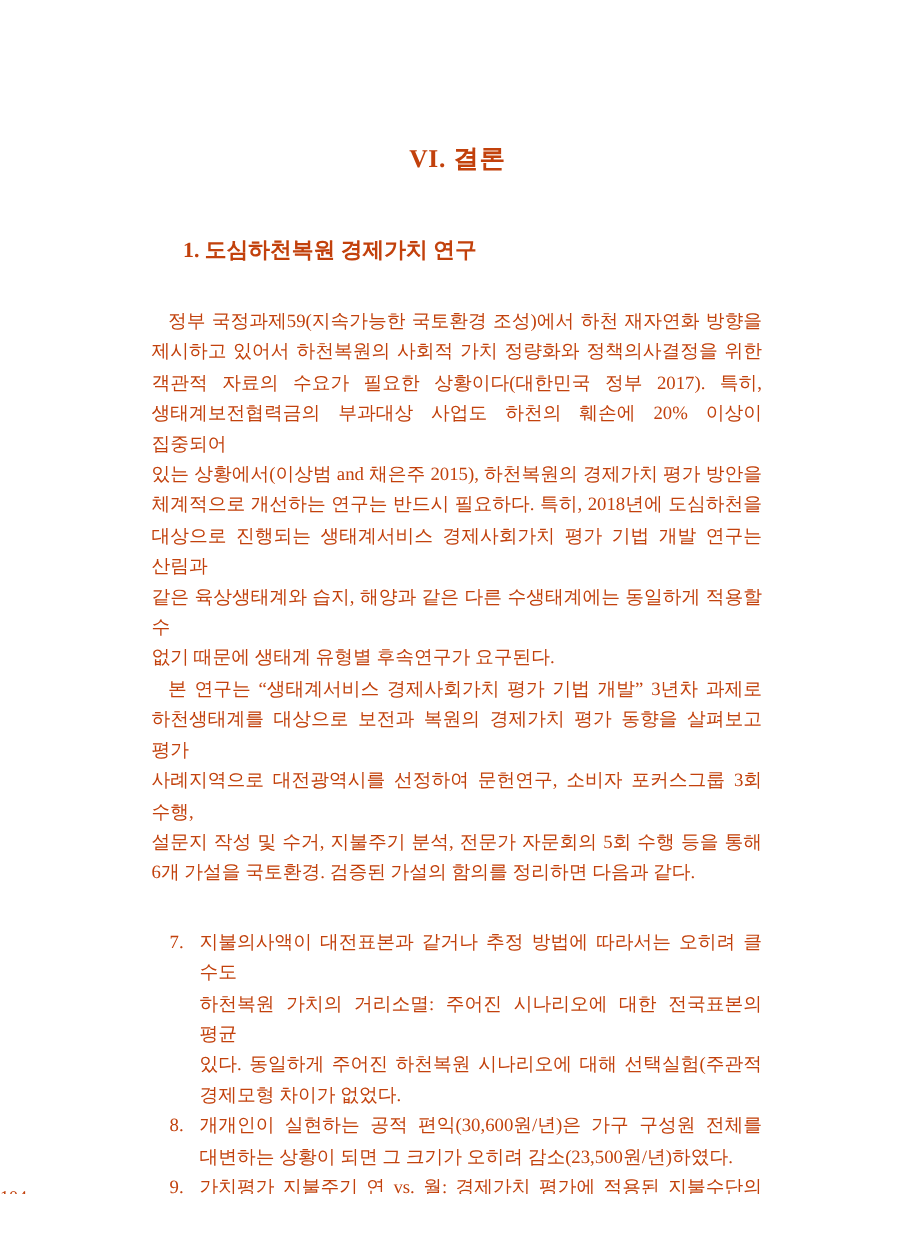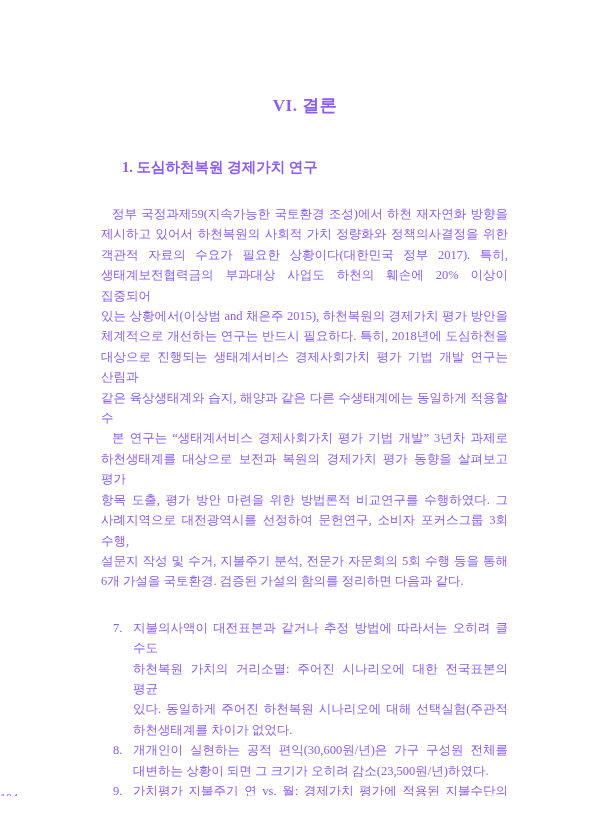--- a/index.html
+++ b/index.html
@@ -6,21 +6,21 @@
     margin: 0;
     padding: 0;
     background: #ffffff;
   }
   .page {
     position: relative;
     width: 610px;
     height: 796px;
     margin: 0 auto;
     background: #ffffff;
-    color: #8b5cf6;
+    color: #c2410c;
     font-family: "Liberation Serif", "DejaVu Serif", serif;
     overflow: hidden;
   }
   .doc-title {
     margin: 0;
     padding-top: 95px;
     text-align: center;
     font-size: 17px;
     line-height: 22px;
     font-weight: bold;
@@ -92,39 +92,39 @@
     <div class="paragraphs">
         <div>
           <div class="text-line indent">정부 국정과제59(지속가능한 국토환경 조성)에서 하천 재자연화 방향을</div>
           <div class="text-line">제시하고 있어서 하천복원의 사회적 가치 정량화와 정책의사결정을 위한</div>
           <div class="text-line">객관적 자료의 수요가 필요한 상황이다(대한민국 정부 2017). 특히,</div>
           <div class="text-line">생태계보전협력금의 부과대상 사업도 하천의 훼손에 20% 이상이 집중되어</div>
           <div class="text-line">있는 상황에서(이상범 and 채은주 2015), 하천복원의 경제가치 평가 방안을</div>
           <div class="text-line">체계적으로 개선하는 연구는 반드시 필요하다. 특히, 2018년에 도심하천을</div>
           <div class="text-line">대상으로 진행되는 생태계서비스 경제사회가치 평가 기법 개발 연구는 산림과</div>
           <div class="text-line">같은 육상생태계와 습지, 해양과 같은 다른 수생태계에는 동일하게 적용할 수</div>
+          <div class="text-line last">없기 때문에 생태계 유형별 후속연구가 요구된다.</div>
         </div>
         <div>
           <div class="text-line indent">본 연구는 “생태계서비스 경제사회가치 평가 기법 개발” 3년차 과제로</div>
           <div class="text-line">하천생태계를 대상으로 보전과 복원의 경제가치 평가 동향을 살펴보고 평가</div>
-          <div class="text-line">항목 도출, 평가 방안 마련을 위한 방법론적 비교연구를 수행하였다. 그</div>
           <div class="text-line">사례지역으로 대전광역시를 선정하여 문헌연구, 소비자 포커스그룹 3회 수행,</div>
           <div class="text-line">설문지 작성 및 수거, 지불주기 분석, 전문가 자문회의 5회 수행 등을 통해</div>
           <div class="text-line last">6개 가설을 국토환경. 검증된 가설의 함의를 정리하면 다음과 같다.</div>
         </div>
       </div>
 
     <ol class="conclusion-list">
         <li class="list-item">
           <span class="item-number">7.</span>
           <div class="item-content">
             <div class="text-line">지불의사액이 대전표본과 같거나 추정 방법에 따라서는 오히려 클 수도</div>
             <div class="text-line">하천복원 가치의 거리소멸: 주어진 시나리오에 대한 전국표본의 평균</div>
             <div class="text-line">있다. 동일하게 주어진 하천복원 시나리오에 대해 선택실험(주관적</div>
-            <div class="text-line last">하천생태계를 차이가 없었다.</div>
+            <div class="text-line last">경제모형 차이가 없었다.</div>
           </div>
         </li>
         <li class="list-item">
           <span class="item-number">8.</span>
           <div class="item-content">
             <div class="text-line">개개인이 실현하는 공적 편익(30,600원/년)은 가구 구성원 전체를</div>
             <div class="text-line last">대변하는 상황이 되면 그 크기가 오히려 감소(23,500원/년)하였다.</div>
           </div>
         </li>
         <li class="list-item">

